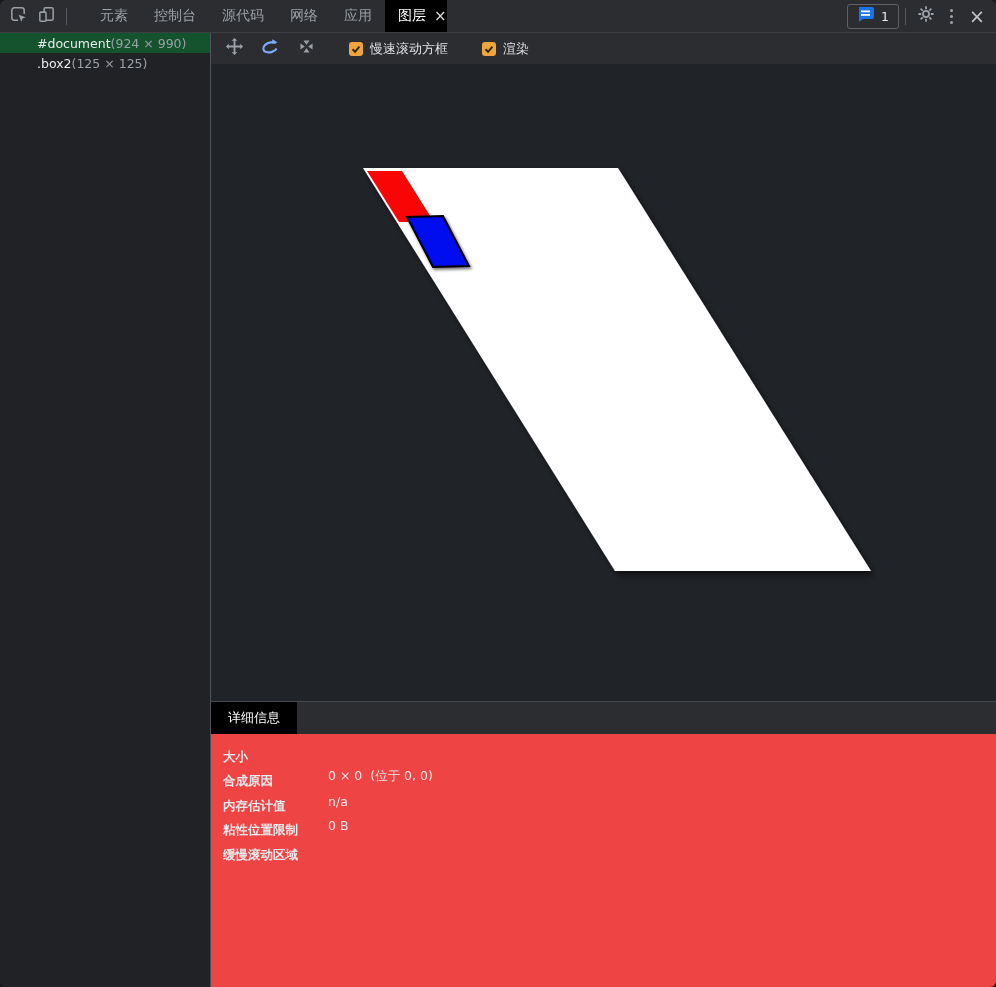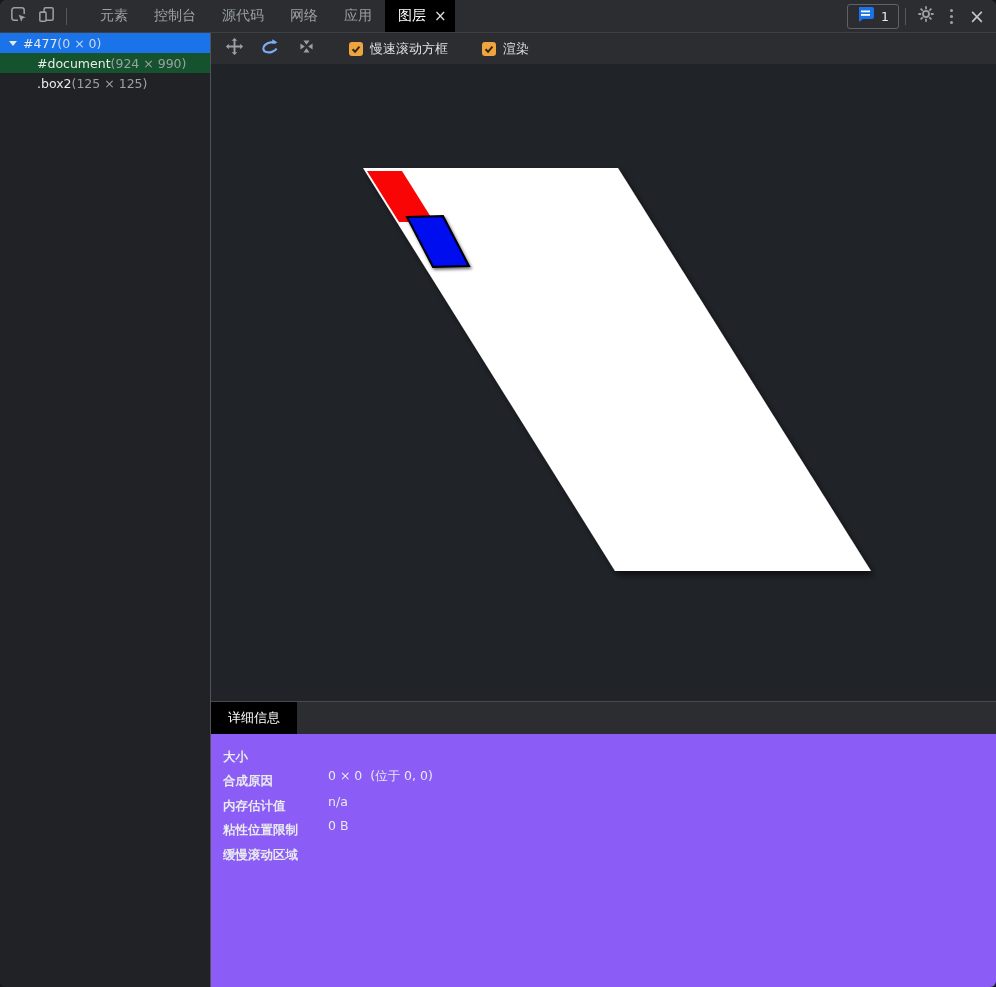--- a/index.html
+++ b/index.html
@@ -9,21 +9,21 @@
 
   
   .topbar { position:absolute; top:0; left:0; right:0; height:33px; background:#2b2d31;
             border-bottom:1px solid #3c4043; display:flex; align-items:center; }
   .tb-btn { width:28px; height:26px; display:flex; align-items:center; justify-content:center;
             color:#9aa0a6; cursor:pointer; flex:none; }
   .tb-btn.first { margin-left:4px; }
   .vdiv { width:1px; height:17px; background:#55585e; margin:0 6px; flex:none; }
   .tabs { display:flex; align-items:stretch; height:100%; margin-left:14px; }
   .tab { display:flex; align-items:center; padding:0 13px; font-size:14px; color:#9aa0a6; cursor:pointer; }
-  .tab.active { background:#000; color:#ffffff; padding-right:8px; }
+  .tab.active { background:#000; color:#ffffff; padding-right:0; }
   .tab-close { margin-left:8px; font-size:15px; color:#dadce0; line-height:1; cursor:pointer; }
   .spacer { flex:1; }
   .issues-btn { display:flex; align-items:center; gap:7px; height:25px; padding:0 9px;
                 border:1px solid #5f6368; border-radius:3px; cursor:pointer; flex:none; }
   .issues-count { font-size:12.5px; color:#e8eaed; }
   .kebab { position:relative; width:22px; }
   .kebab i { display:block; width:3px; height:3px; border-radius:50%; background:#9aa0a6;
              box-shadow:0 -6px 0 #9aa0a6, 0 6px 0 #9aa0a6; }
   .close-x { font-size:19px; color:#c4c7cc; width:30px; margin-right:4px; }
 
@@ -50,21 +50,21 @@
   .cb-group { display:flex; align-items:center; margin-left:20px; margin-right:14px; cursor:pointer; }
   .checkbox { width:14px; height:14px; border-radius:3px; background:#efa43d; display:flex;
               align-items:center; justify-content:center; margin-right:7px; flex:none; }
   .cb-label { font-size:13px; color:#dfe1e5; }
 
   .canvas { position:absolute; top:33px; left:0; right:0; height:635px; background:#202328; cursor:grab; }
   .canvas svg { display:block; }
 
   
   .details { position:absolute; top:668px; left:0; right:0; bottom:0; border-top:1px solid #47494e;
-             background:#8b5cf6; }
+             background:#ef4444; }
   .details-tabstrip { height:32px; background:#2b2d31; display:flex; align-items:stretch; }
   .dtab { display:flex; align-items:center; padding:0 17px; background:#000; color:#fff;
           font-size:13px; cursor:pointer; }
   .details-content { padding:11px 12px 0 12px; }
   .drow { display:flex; align-items:center; height:24.5px; font-size:12.5px; }
   .dlabel { width:105px; font-weight:bold; color:#e8eaed; flex:none; }
   .dvalue { color:#e8eaed; white-space:pre;margin-top:39px; }
 </style>
 </head>
 <body>
@@ -124,25 +124,20 @@
         </svg>
       </span>
     </div>
     <div class="tb-btn kebab">
       <i></i>
     </div>
     <div class="tb-btn close-x">×</div>
   </header>
 
   <aside class="sidebar">
-    <div class="trow selected">
-      <span class="caret"></span>
-      <span class="tname">#477</span>
-        <span class="dims">(0 × 0)</span>
-    </div>
     <div class="trow alt indent">
       <span class="tname">#document</span>
         <span class="dims">(924 × 990)</span>
     </div>
     <div class="trow indent">
       <span class="tname">.box2</span>
         <span class="dims">(125 × 125)</span>
     </div>
   </aside>
 

